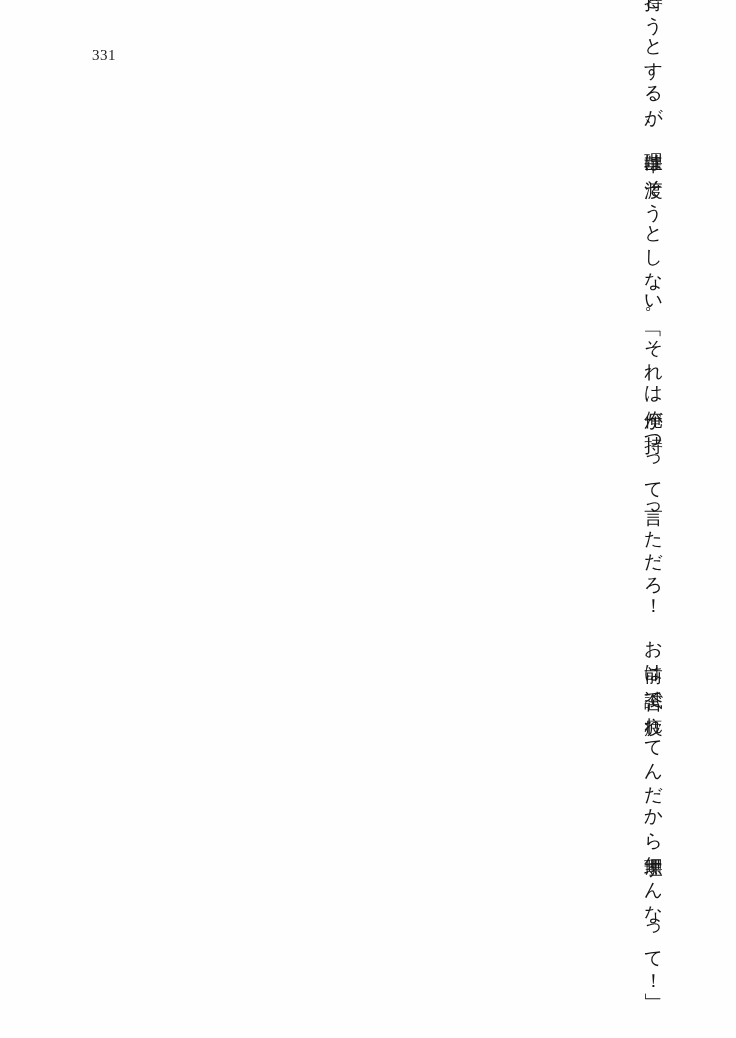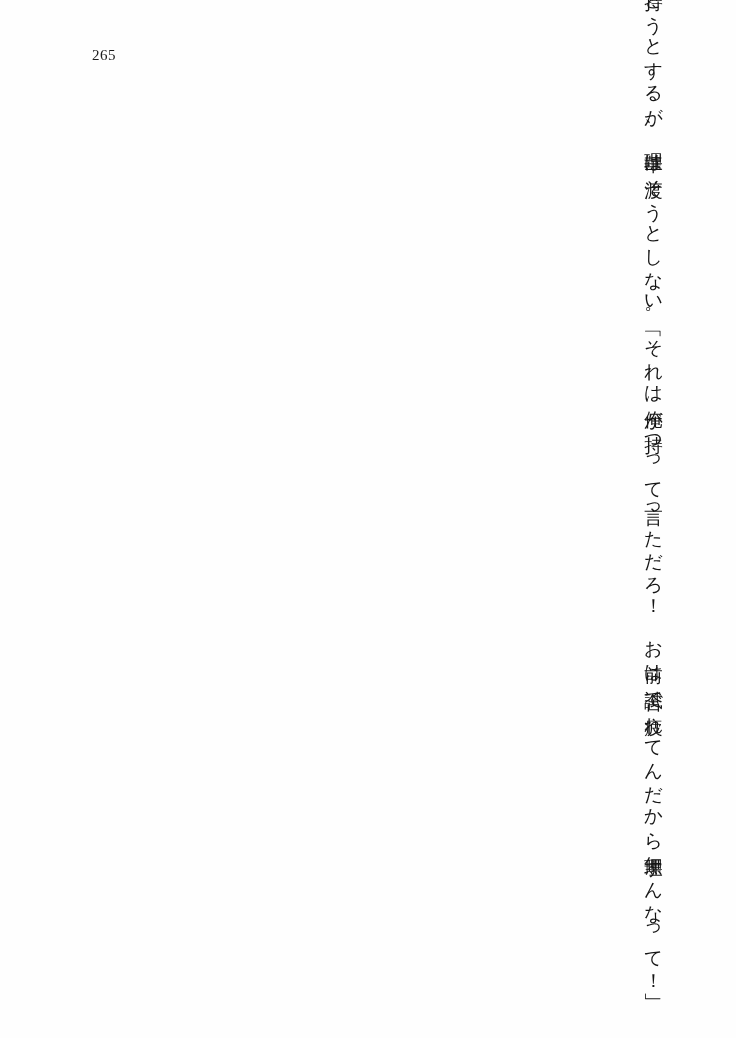--- a/index.html
+++ b/index.html
@@ -59,20 +59,20 @@
     font-family: "DejaVu Serif", "Liberation Serif", serif;
   }
   
   .ind0  { padding-top: 0px; }
 </style>
 </head>
 <body>
 
 <div id="page">
 
-  <div id="page-number">265</div>
+  <div id="page-number">331</div>
 
   <div id="text-body">
       <div class="col ind0">「それは俺が持つって言っただろ！　お前は試合で疲れてんだから無理すんなって！」</div>
       <div class="col ind0">あわてて追いかけた拓光は再びバッグを持とうとするが、理華は渡そうとしない。</div>
     </div>
 
 </div>
 
 </body></html>

